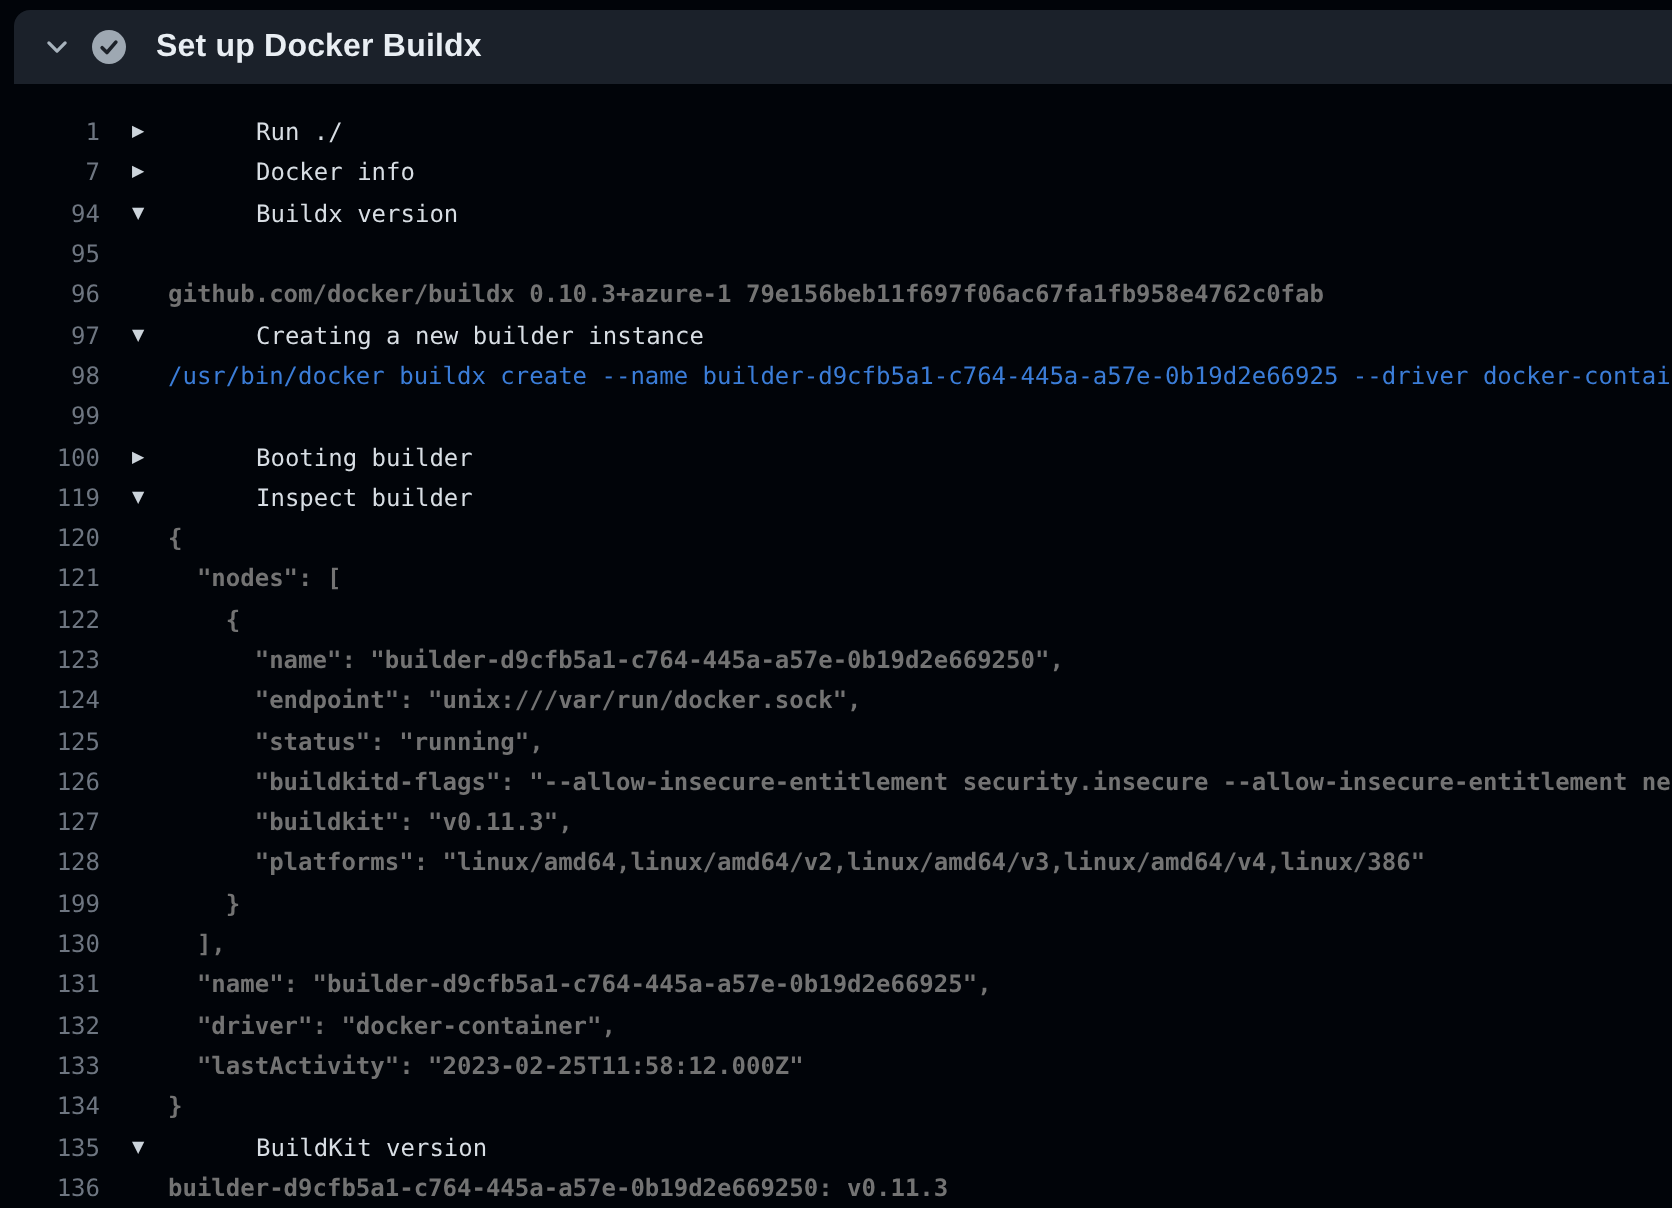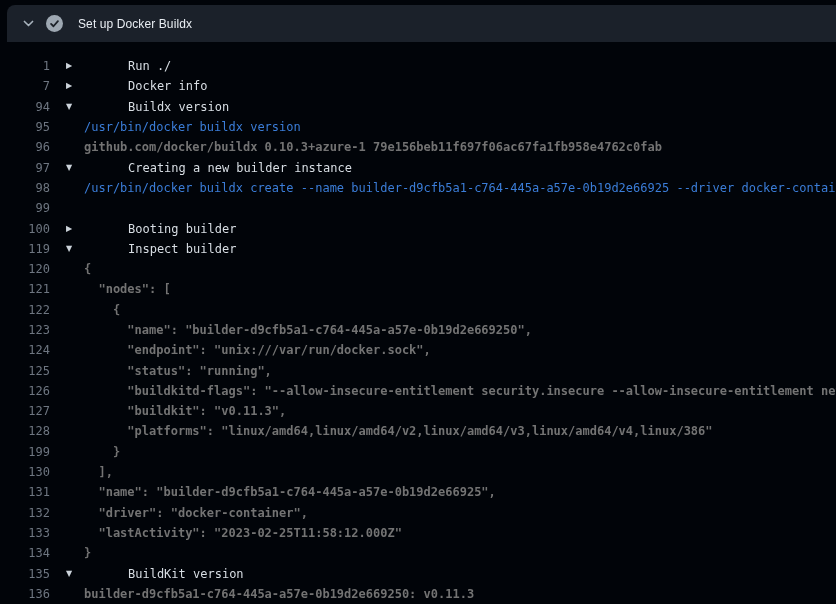--- a/index.html
+++ b/index.html
@@ -30,22 +30,22 @@
   .status-circle {
     width: 17px; height: 17px;
     border-radius: 50%;
     background: #9ea8b2;
     display: flex; align-items: center; justify-content: center;
     margin-right: 15px;
     flex: none;
   }
   .step-title {
     color: #e9eef3;
-    font-size: 12px;
-    font-weight: 400;
+    font-size: 16px;
+    font-weight: 700;
     letter-spacing: 0.1px;
   }
   .log-area {
     position: absolute;
     top: 42px; left: 0; right: 0; bottom: 0;
     padding-top: 14px;
     overflow: hidden;
   }
   .row {
     display: flex;
@@ -112,21 +112,20 @@
         <span class="txt group">Docker info</span>
       </div>
       <div class="row grouprow">
         <span class="ln">94</span>
         <span class="arrow">▼</span>
         <span class="txt group">Buildx version</span>
       </div>
       <div class="row">
         <span class="ln">95</span>
         <span class="arrow"></span>
-        <span class="txt command">/usr/bin/docker buildx version</span>
       </div>
       <div class="row">
         <span class="ln">96</span>
         <span class="arrow"></span>
         <span class="txt output">github.com/docker/buildx 0.10.3+azure-1 79e156beb11f697f06ac67fa1fb958e4762c0fab</span>
       </div>
       <div class="row grouprow">
         <span class="ln">97</span>
         <span class="arrow">▼</span>
         <span class="txt group">Creating a new builder instance</span>

